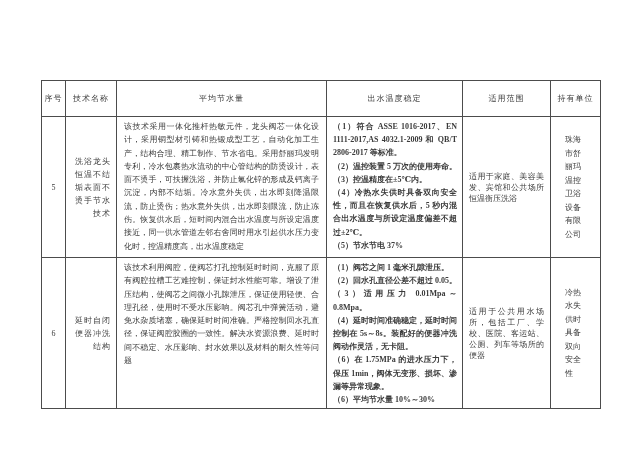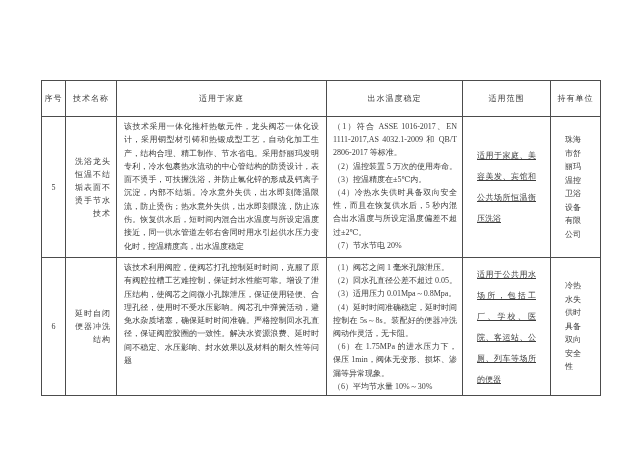--- a/index.html
+++ b/index.html
@@ -58,27 +58,27 @@
     line-height: 13.3px;
   }
   td.c-ind {
     vertical-align: top;
     padding: 3px 5px 2px 6px;
     line-height: 13.2px;
   }
   td.c-ind p {
     margin: 0;
     text-align: justify;
+    font-weight: bold;
   }
   td.c-scope {
     vertical-align: middle;
     text-align: justify;
-    padding: 2px 14px;
-    line-height: 21px;
-    text-decoration: underline;
+    padding: 2px 6px;
+    line-height: 11px;
   }
   td.c-holder {
     vertical-align: middle;
     padding: 2px 14px;
     line-height: 13.5px;
   }
   tr.row-5 td { height: 135px; }
   tr.row-6 td { height: 131px; }
   .page-number {
     position: absolute;
@@ -101,37 +101,37 @@
       <col style="width:51px">
       <col style="width:210px">
       <col style="width:136px">
       <col style="width:88px">
       <col style="width:50px">
     </colgroup>
     <thead>
       <tr>
         <th class="hdr">序号</th>
         <th class="hdr">技术名称</th>
-        <th class="hdr">适用于家庭</th>
+        <th class="hdr">平均节水量</th>
         <th class="hdr">出水温度稳定</th>
         <th class="hdr">适用范围</th>
         <th class="hdr">持有单位</th>
       </tr>
     </thead>
     <tbody>
       <tr class="row-5">
         <td class="c-id">5</td>
         <td class="c-name">洗浴龙头恒温不结垢表面不烫手节水技术</td>
         <td class="c-intro">该技术采用一体化推杆热敏元件，龙头阀芯一体化设计，采用铜型材引铸和热锻成型工艺，自动化加工生产，结构合理、精工制作、节水省电。采用舒丽玛发明专利，冷水包裹热水流动的中心管结构的防烫设计，表面不烫手，可扶握洗浴，并防止氯化锌的形成及钙离子沉淀，内部不结垢。冷水意外失供，出水即刻降温限流，防止烫伤；热水意外失供，出水即刻限流，防止冻伤。恢复供水后，短时间内混合出水温度与所设定温度接近，同一供水管道左邻右舍同时用水引起供水压力变化时，控温精度高，出水温度稳定</td>
         <td class="c-ind">
           <p>（1）符合 ASSE 1016-2017、EN 1111-2017,AS 4032.1-2009 和 QB/T 2806-2017 等标准。</p>
           <p>（2）温控装置 5 万次的使用寿命。</p>
           <p>（3）控温精度在±5℃内。</p>
           <p>（4）冷热水失供时具备双向安全性，而且在恢复供水后，5 秒内混合出水温度与所设定温度偏差不超过±2℃。</p>
-          <p>（7）节水节电 20%</p>
+          <p>（5）节水节电 37%</p>
         </td>
         <td class="c-scope">适用于家庭、美容美发、宾馆和公共场所恒温衡压洗浴</td>
         <td class="c-holder">珠海市舒丽玛温控卫浴设备有限公司</td>
       </tr>
       <tr class="row-6">
         <td class="c-id">6</td>
         <td class="c-name">延时自闭便器冲洗结构</td>
         <td class="c-intro">该技术利用阀腔，使阀芯打孔控制延时时间，克服了原有阀腔拉槽工艺难控制，保证封水性能可靠。增设了泄压结构，使阀芯之间微小孔隙泄压，保证使用轻便、合理孔径，使用时不受水压影响。阀芯孔中弹簧活动，避免水杂质堵塞，确保延时时间准确。严格控制回水孔直径，保证阀腔胶圈的一致性。解决水资源浪费、延时时间不稳定、水压影响、封水效果以及材料的耐久性等问题</td>
         <td class="c-ind">
           <p>（1）阀芯之间 1 毫米孔隙泄压。</p>

